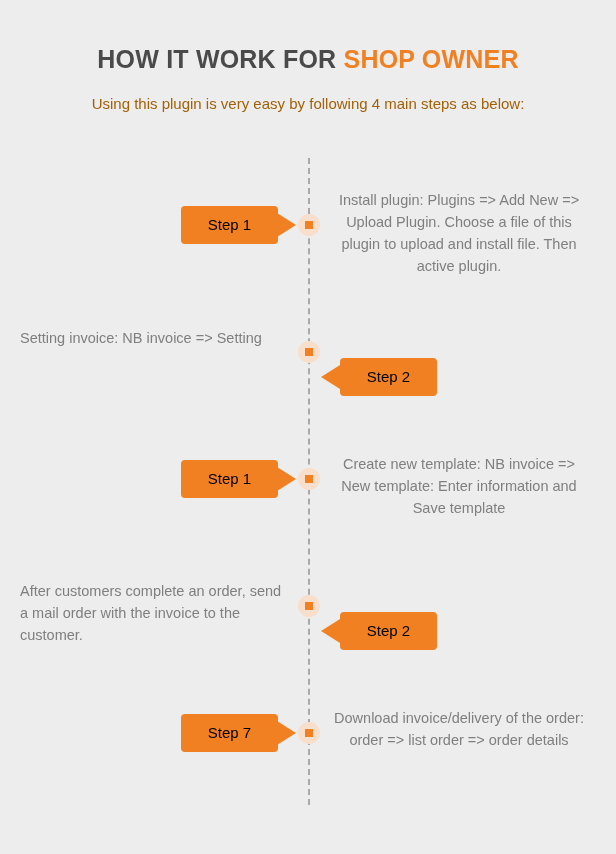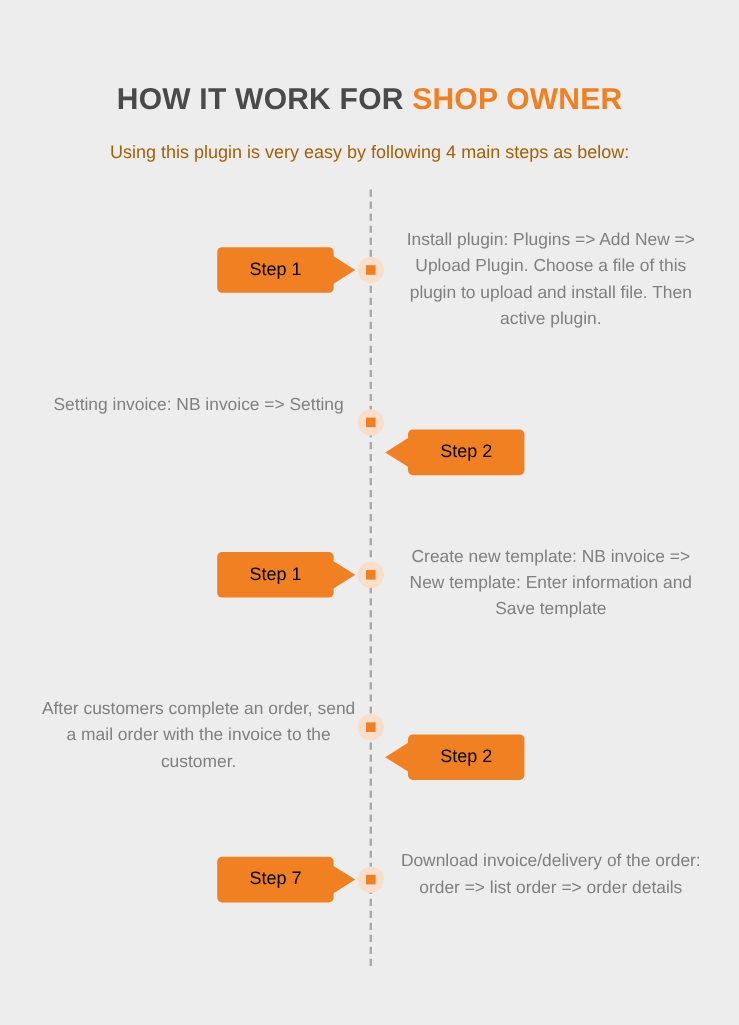--- a/index.html
+++ b/index.html
@@ -10,21 +10,21 @@
     width: 616px;
     height: 854px;
     background: #eeeded;
     font-family: "Liberation Sans", sans-serif;
     overflow: hidden;
     position: relative;
   }
 
   
   .header {
-    padding-top: 68px;
+    padding-top: 44px;
     text-align: center;
   }
   .page-title {
     font-size: 25px;
     font-weight: bold;
     color: #4a4a4a;
     letter-spacing: 0.2px;
     line-height: 30px;
     margin: 0;
   }
@@ -128,22 +128,21 @@
     color: #7f7f7f;
   }
   .step-text.on-right {
     left: 334px;
     width: 250px;
     text-align: center;
   }
   .step-text.on-left {
     left: 20px;
     width: 267px;
-    text-align: center;
-    margin-left: 12px;
+    text-align: left;
   }
 </style>
 </head>
 <body>
 
 <div class="header">
   <h1 class="page-title"><span>HOW IT WORK FOR </span><span class="accent">SHOP OWNER</span></h1>
   <p class="page-subtitle">Using this plugin is very easy by following 4 main steps as below:</p>
 </div>
 

